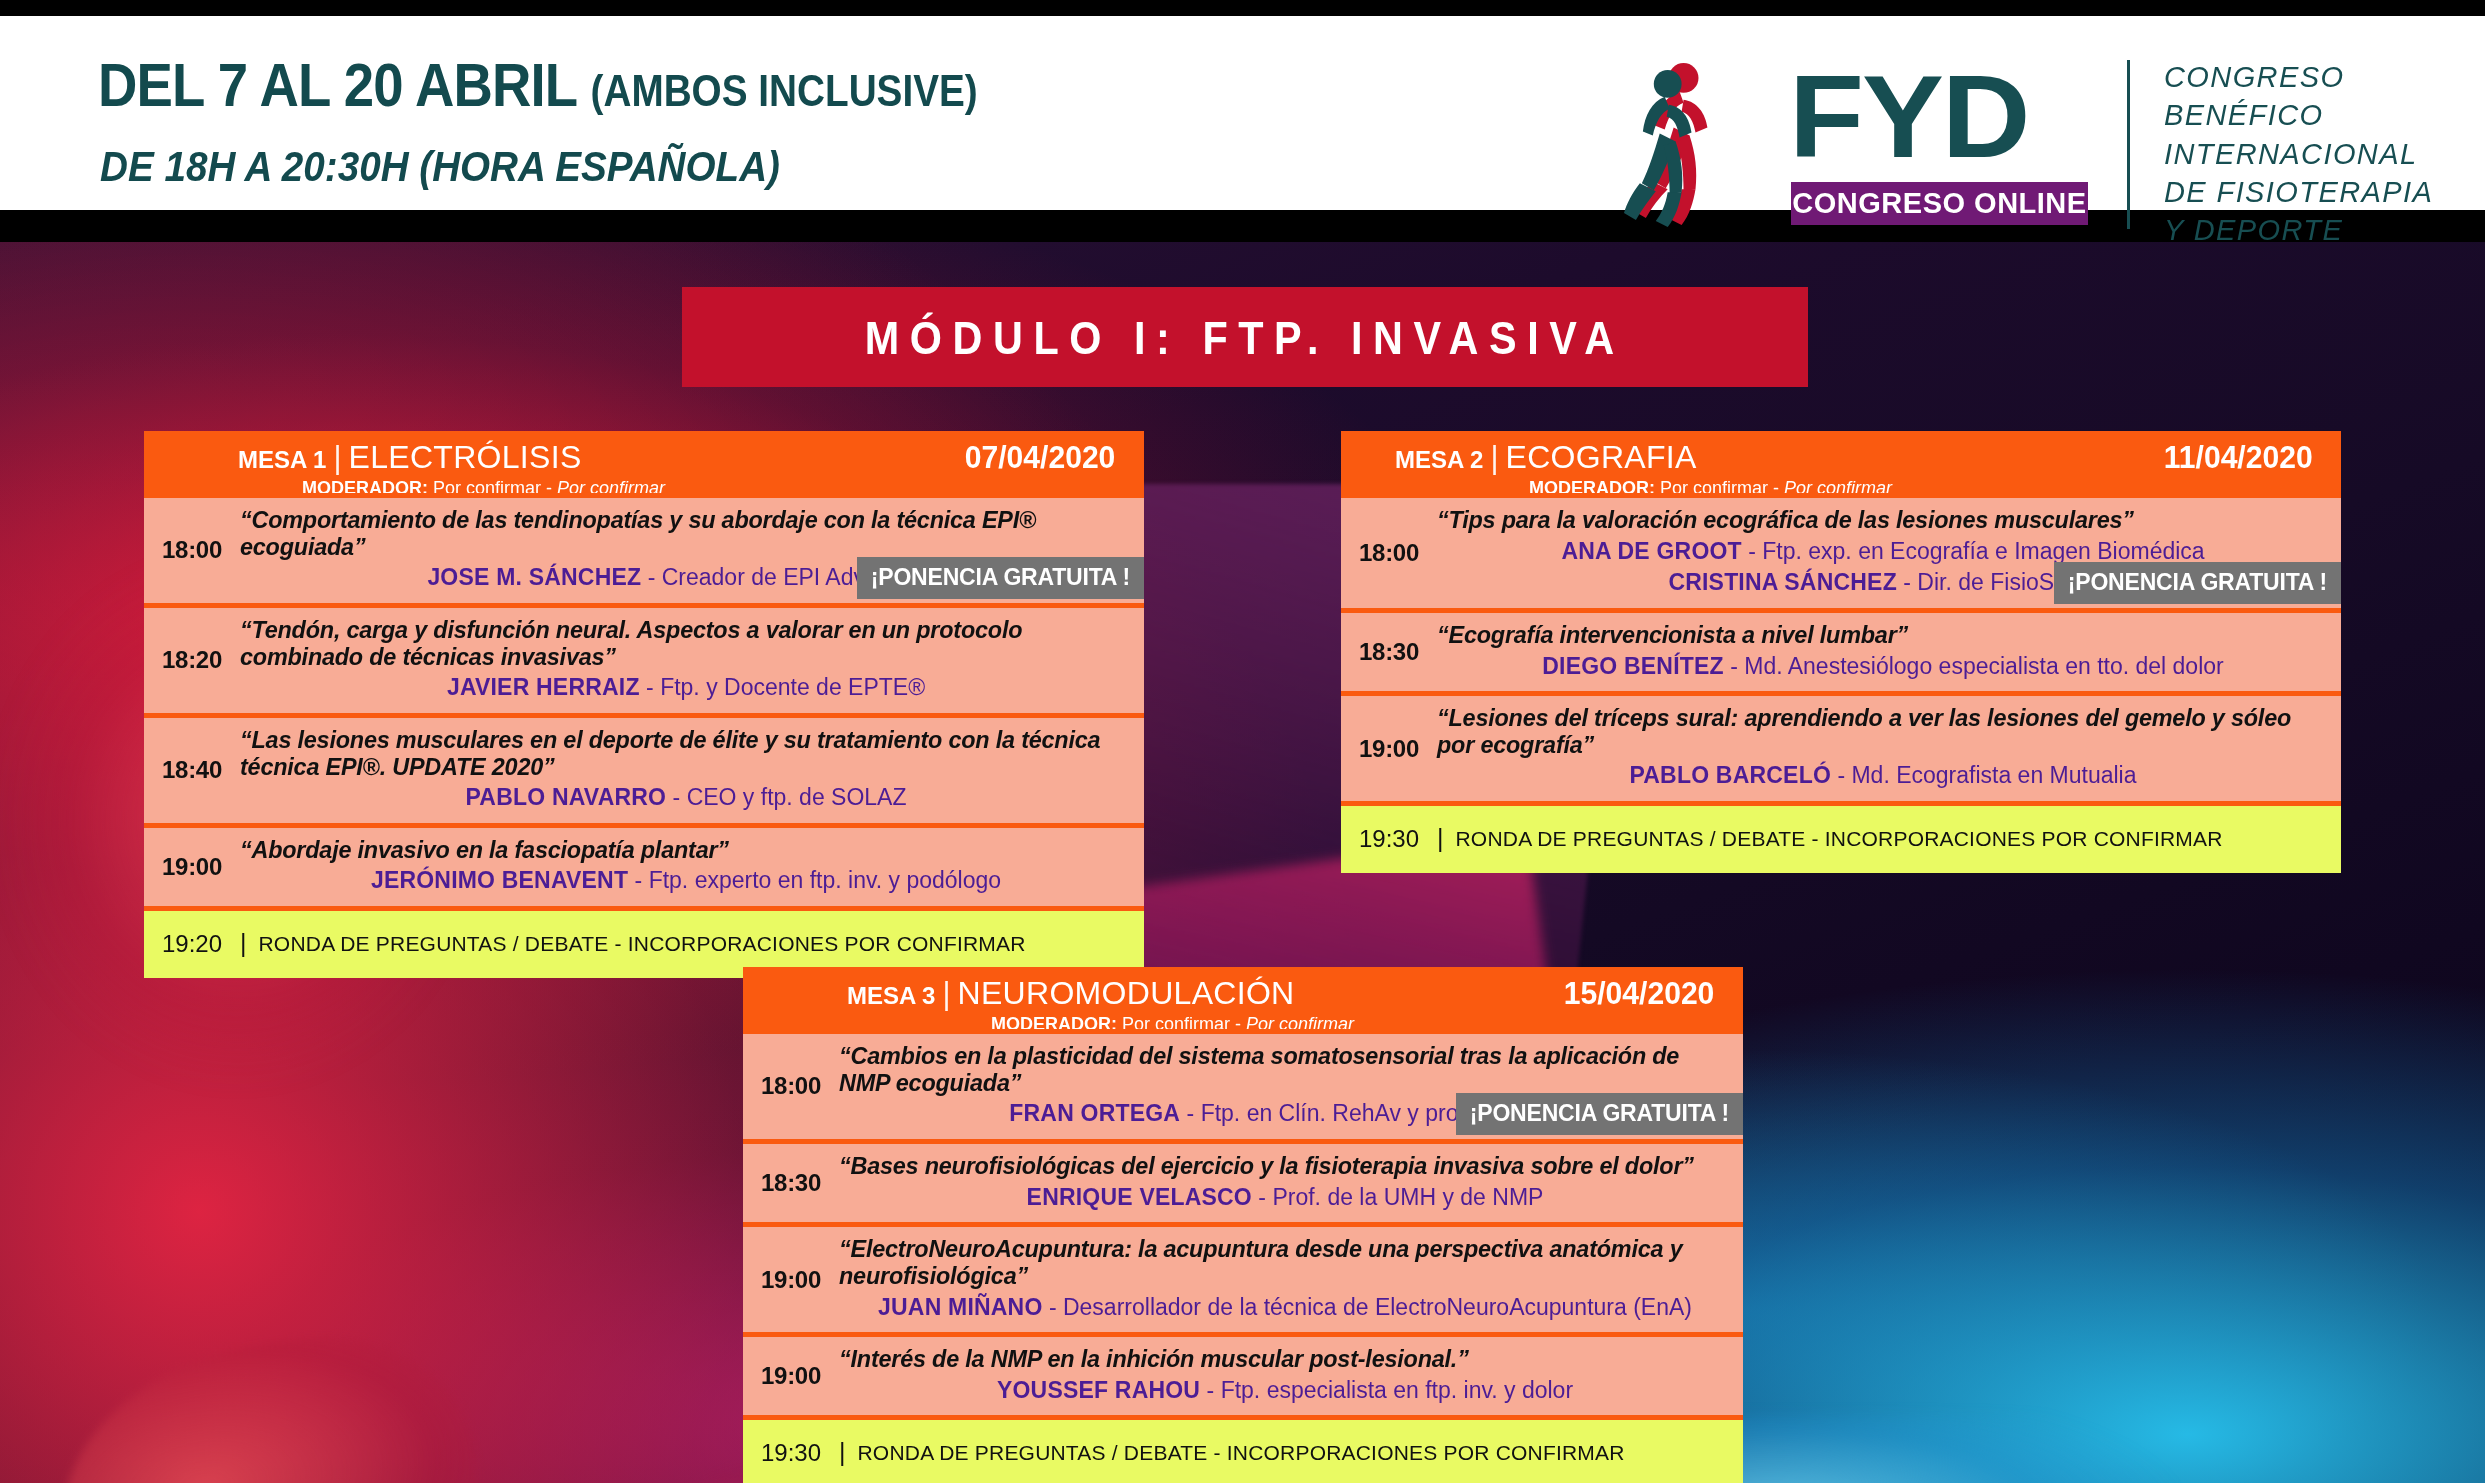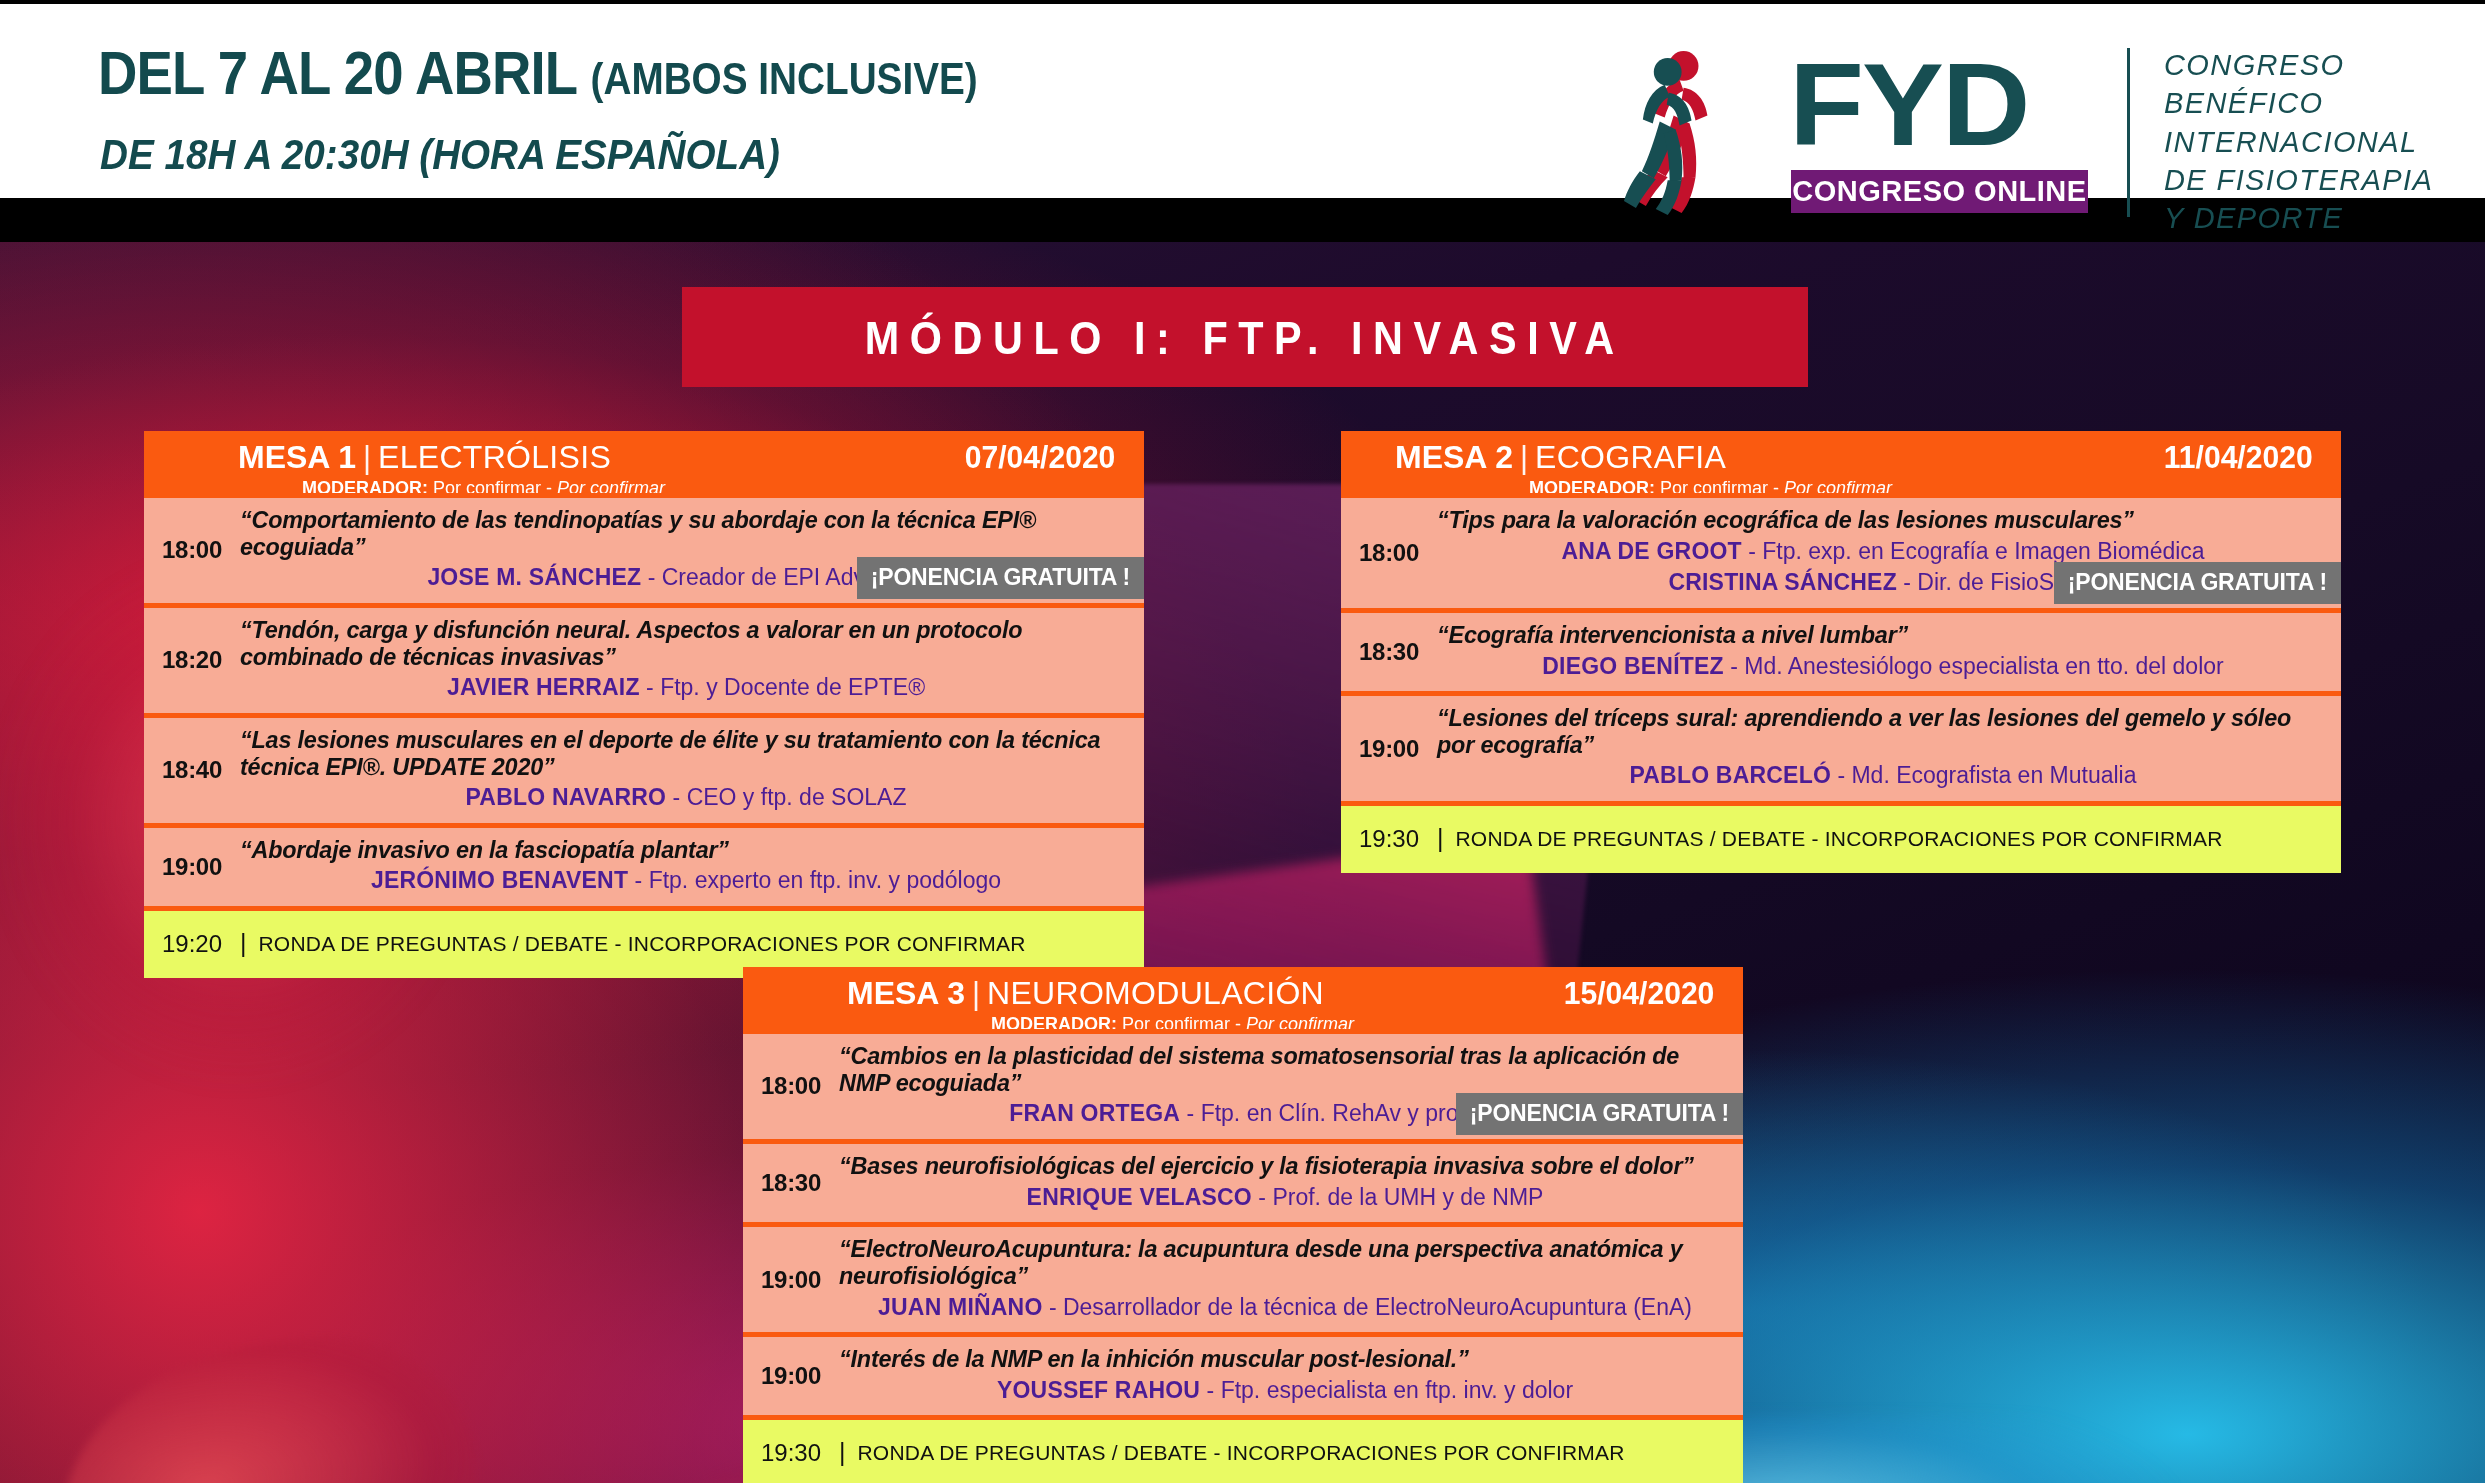--- a/index.html
+++ b/index.html
@@ -67,21 +67,21 @@
   }
   .bg-smoke-red {
     position: absolute; left: -40px; top: 299px;
     width: 617px; height: 617px;
     background: radial-gradient(ellipse 50% 55% at 45% 45%, rgba(255,70,90,0.55), rgba(200,25,60,0.2) 55%, rgba(120,10,40,0) 80%);
     filter: blur(10px);
   }
 
   
   .header {
-    position: absolute; left: 0; top: 4px;
+    position: absolute; left: 0; top: 16px;
     width: 2486px; height: 194px;
     background: #ffffff;
   }
   .hdr-date {
     position: absolute; left: 98px; top: 38px;
     white-space: nowrap;
     color: #134a4e;
     font-weight: 800;
     font-size: 62px;
     letter-spacing: -1px;
@@ -157,21 +157,21 @@
 
   
   .mesa { position: absolute; }
   .mesa-head {
     background: #fa5a10;
     padding: 10px 24px 12px 24px;
     position: relative;
   }
   .mesa-head-row1 { display: flex; align-items: baseline; justify-content: space-between; }
   .mesa-title { white-space: nowrap; color: #ffffff; }
-  .mesa-title .m-num { font-size: 32px; font-weight: 800; letter-spacing: 0px; }
+  .mesa-title .m-num { font-size: 24px; font-weight: 800; letter-spacing: 0px; }
   .mesa-title .m-bar { font-size: 31px; font-weight: 300; margin: 0 7px; opacity: .95; }
   .mesa-title .m-name { font-size: 32px; font-weight: 400; letter-spacing: 0.3px; }
   .mesa-date {
     color: #ffffff; font-size: 32px; font-weight: 800;
     white-space: nowrap; transform: scaleX(0.94);
   }
   .mesa-mod {
     color: #ffffff; font-size: 18px; text-align: left;
     margin-top: 2px; padding-left: 134px; white-space: nowrap;
   }

